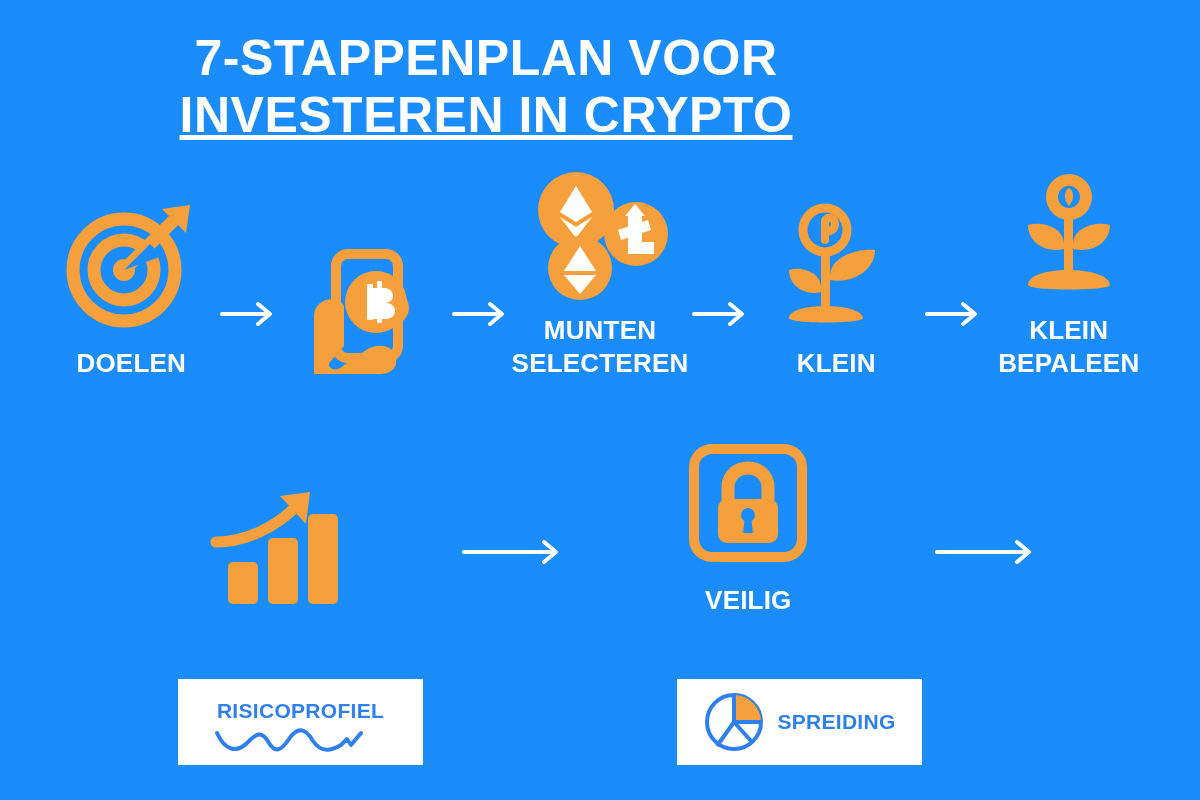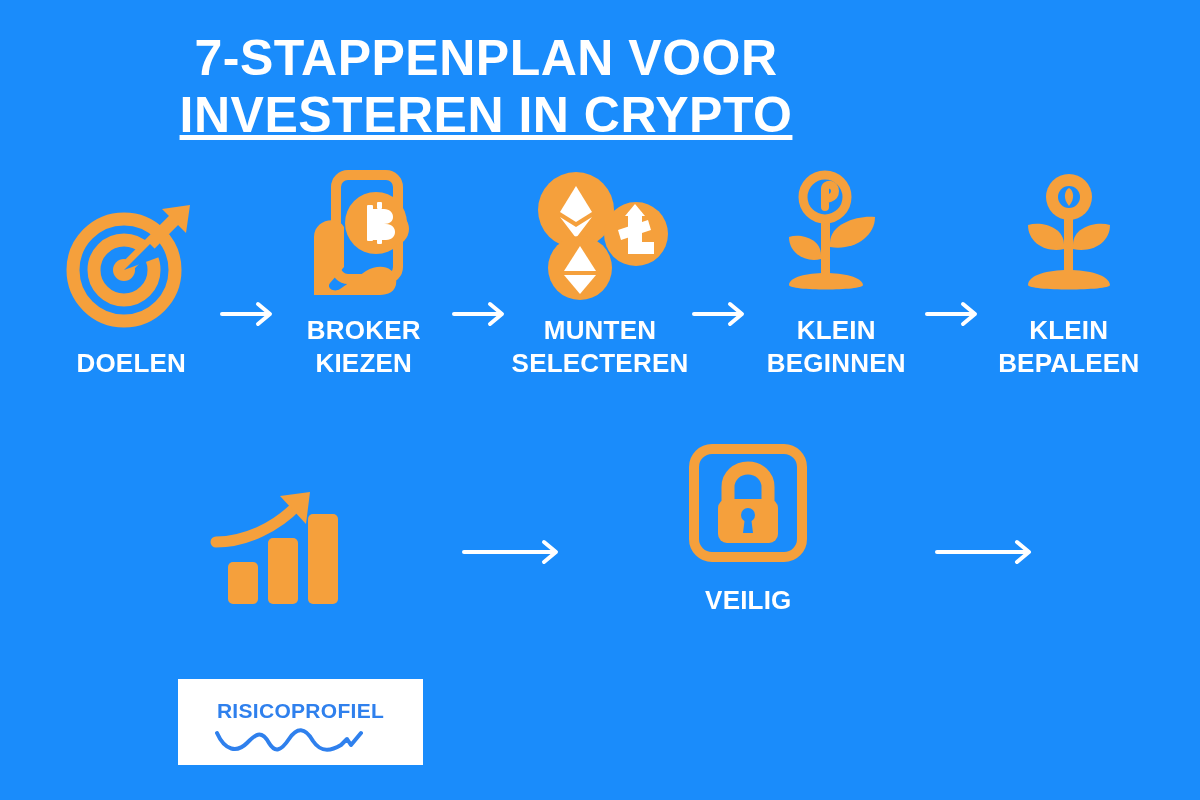--- a/index.html
+++ b/index.html
@@ -118,24 +118,20 @@
           <g fill="#ffffff">
             <rect x="63" y="34" width="6" height="36" rx="1"></rect>
             <rect x="73" y="31" width="5" height="7" rx="1"></rect>
             <rect x="73" y="66" width="5" height="7" rx="1"></rect>
             <path d="M66 38 H80 C86 38 89 42 89 46 C89 50 86 53 80 53
                      H66 Z M66 53 H82 C88 53 91 57 91 61 C91 65 88 69 82 69
                      H66 Z"></path>
           </g>
         </svg>
       </div>
-      <div class="caption">
-        <span>BROKER</span>
-        <span class="c2">KIEZEN</span>
-      </div>
     </div>
 
     <div class="arrow">
       <svg width="56" height="26" viewBox="0 0 56 26">
         <path d="M2 13 H48" stroke="#ffffff" stroke-width="4" stroke-linecap="round" fill="none"></path>
         <path d="M38 3 L50 13 L38 23" stroke="#ffffff" stroke-width="4" fill="none" stroke-linecap="round" stroke-linejoin="round"></path>
       </svg>
     </div>
 
     <div class="step">
@@ -178,21 +174,20 @@
           <circle cx="44" cy="26" r="22" fill="none" stroke="#f5a03c" stroke-width="9"></circle>
           <path d="M44 36 L44 18 C44 12 54 12 54 20 C54 28 44 28 44 28" fill="none" stroke="#f5a03c" stroke-width="8" stroke-linecap="round"></path>
           <rect x="40" y="46" width="9" height="58" fill="#f5a03c"></rect>
           <path d="M49 72 C49 52 78 44 94 46 C94 66 72 80 49 76 Z" fill="#f5a03c"></path>
           <path d="M40 84 C40 68 20 62 8 66 C8 82 24 92 40 88 Z" fill="#f5a03c"></path>
           <path d="M8 114 C8 98 80 98 82 114 C82 120 8 120 8 114 Z" fill="#f5a03c"></path>
         </svg>
       </div>
       <div class="caption">
         <span>KLEIN</span>
-        <span class="c2">BEGINNEN</span>
       </div>
     </div>
 
     <div class="arrow">
       <svg width="56" height="26" viewBox="0 0 56 26">
         <path d="M2 13 H48" stroke="#ffffff" stroke-width="4" stroke-linecap="round" fill="none"></path>
         <path d="M38 3 L50 13 L38 23" stroke="#ffffff" stroke-width="4" fill="none" stroke-linecap="round" stroke-linejoin="round"></path>
       </svg>
     </div>
 
@@ -267,17 +262,30 @@
     <div class="card stacked">
       <div class="clabel">RISICOPROFIEL</div>
       <div>
         <svg width="180" height="30" viewBox="0 0 180 30">
           <path d="M6 8 C14 26 26 28 36 18 C44 10 50 4 58 18 C64 28 70 26 78 14
                    C86 2 94 2 102 16 C110 28 120 26 130 20 L136 14 L140 20 L150 8" fill="none" stroke="#2f80ed" stroke-width="4" stroke-linecap="round" stroke-linejoin="round"></path>
         </svg>
       </div>
     </div>
 
+    <div class="card inline">
+      <div>
+        <svg width="62" height="62" viewBox="0 0 62 62">
+          <circle cx="31" cy="31" r="27" fill="none" stroke="#2f80ed" stroke-width="4"></circle>
+          <path d="M31 31 L31 4 A27 27 0 0 1 58 31 Z" fill="#f5a03c"></path>
+          <path d="M31 31 L58 31" stroke="#2f80ed" stroke-width="4"></path>
+          <path d="M31 31 L31 4" stroke="#2f80ed" stroke-width="4"></path>
+          <path d="M31 31 L49 51" stroke="#2f80ed" stroke-width="4"></path>
+          <path d="M31 31 L14 55" stroke="#2f80ed" stroke-width="4"></path>
+        </svg>
+      </div>
+      <div class="clabel">SPREIDING</div>
+    </div>
 
 
   </div>
 
 </div>
 
 </body></html>

